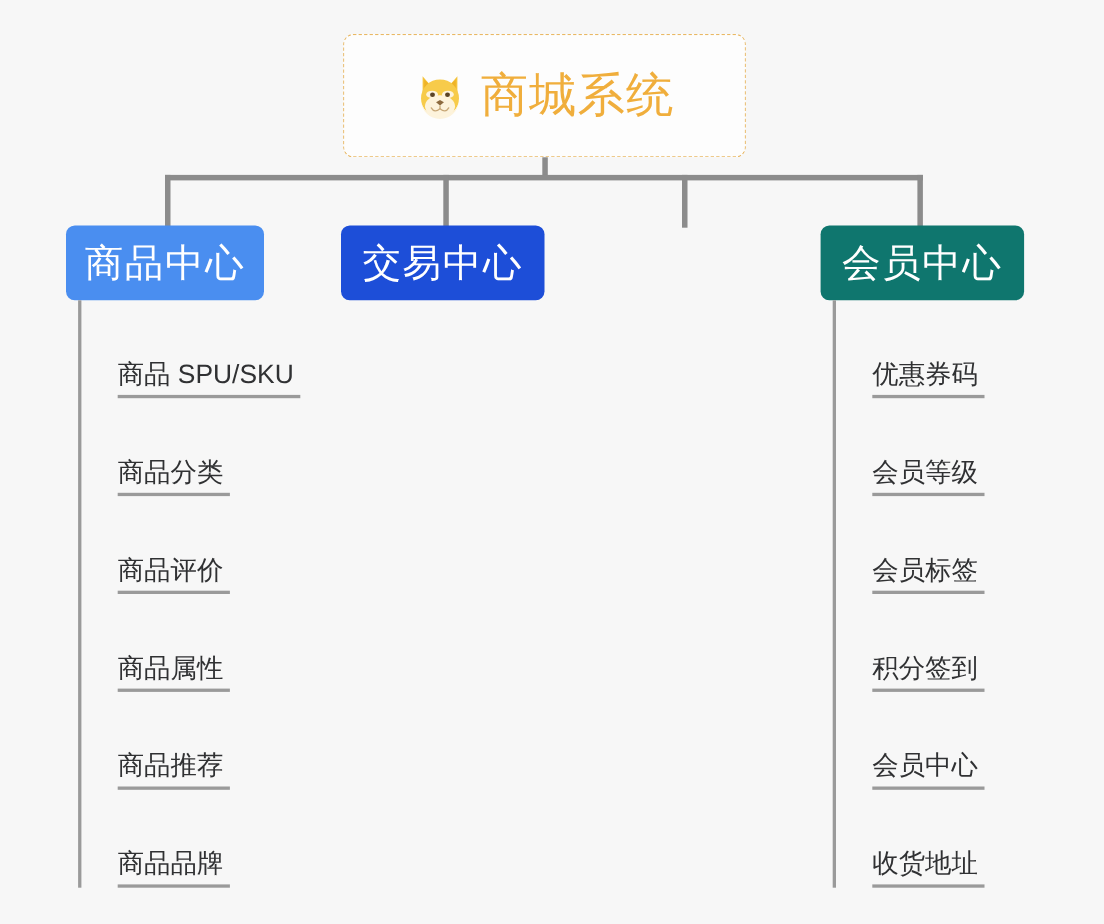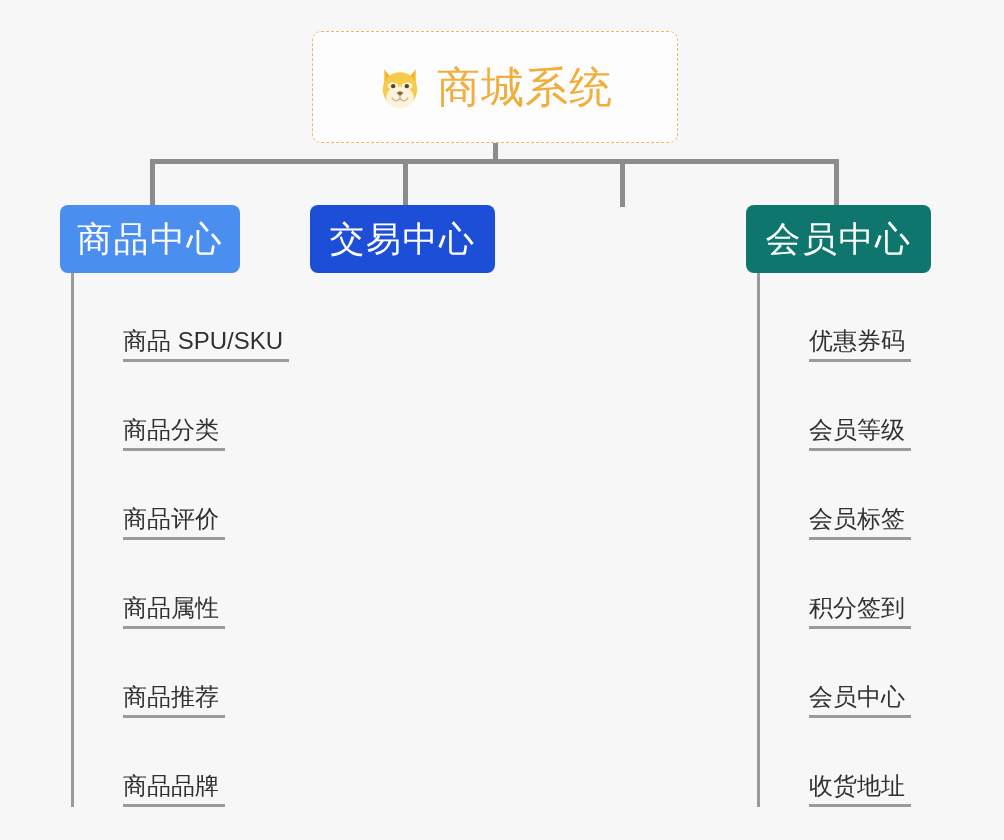--- a/index.html
+++ b/index.html
@@ -92,21 +92,21 @@
     color: #ffffff;
     font-size: 35px;
     letter-spacing: 1.5px;
     box-sizing: border-box;
   }
 
   
   .leaf-list {
     position: relative;
     margin-left: 11px;
-    padding-left: 16px;
+    padding-left: 0;
     border-left: 3px solid #9a9a9a;
   }
   .leaf-item {
     position: relative;
     height: 89px;
     display: flex;
     align-items: flex-end;
     box-sizing: border-box;
   }
   .leaf-label {

